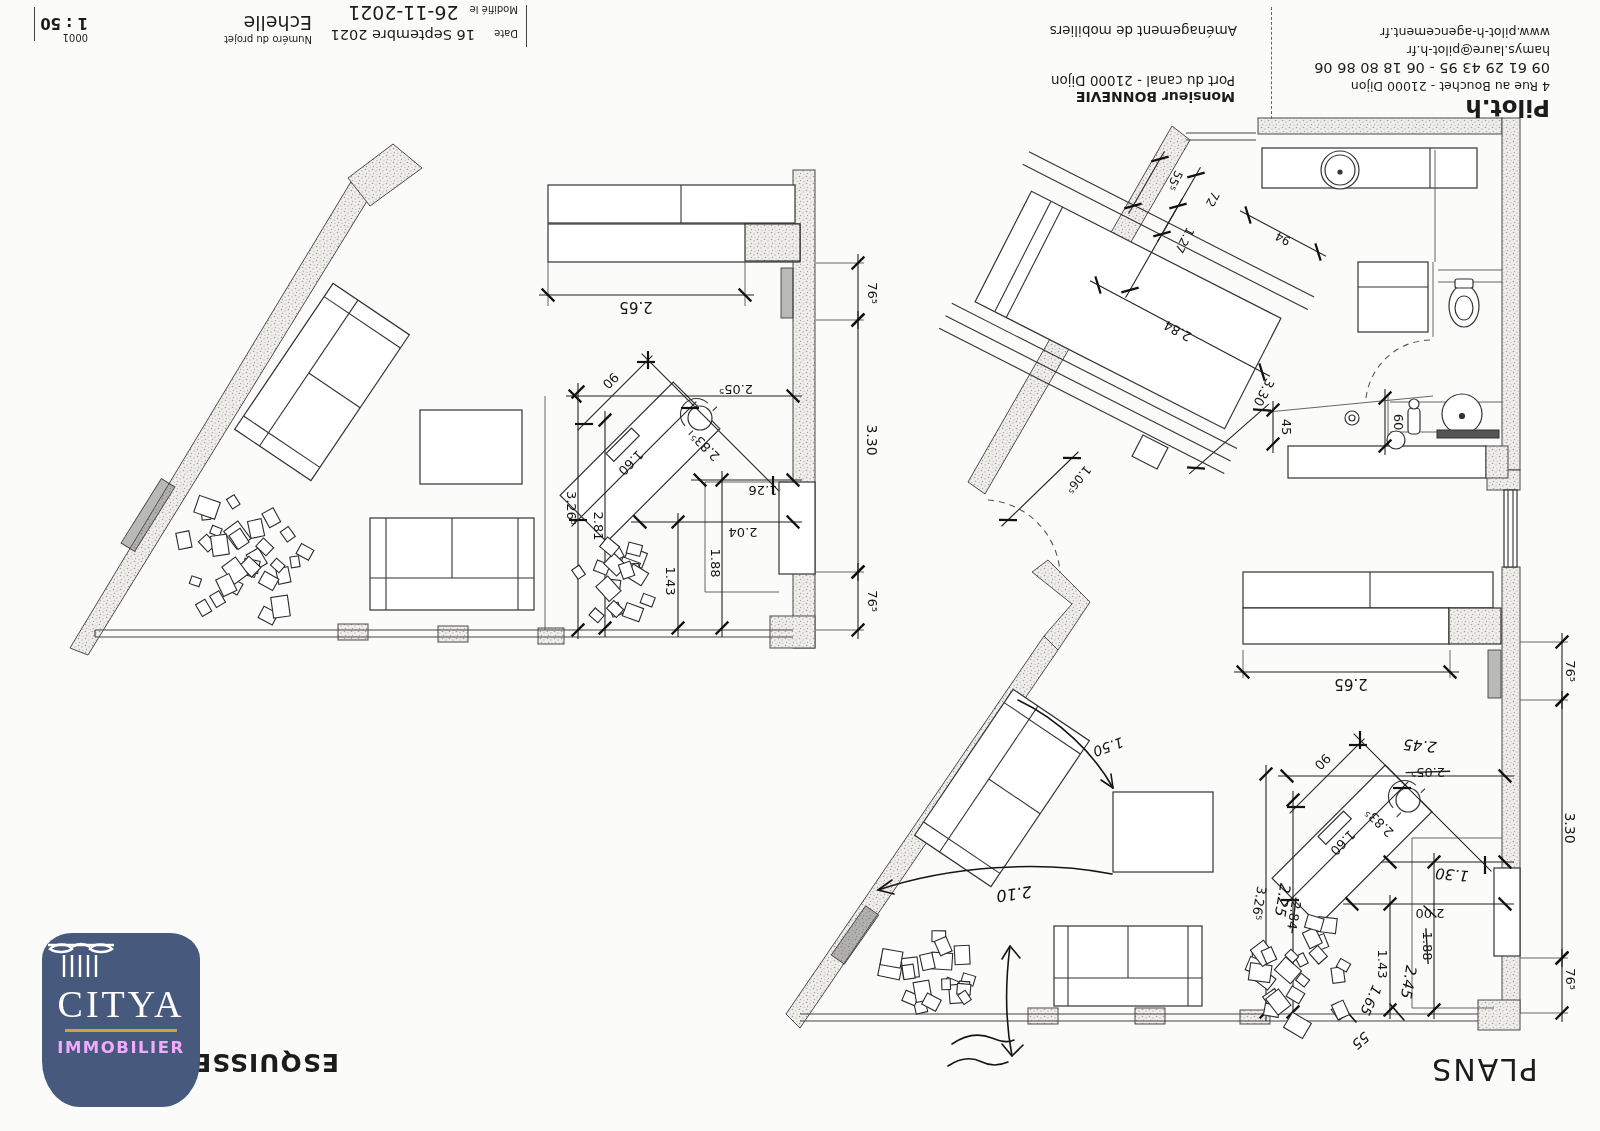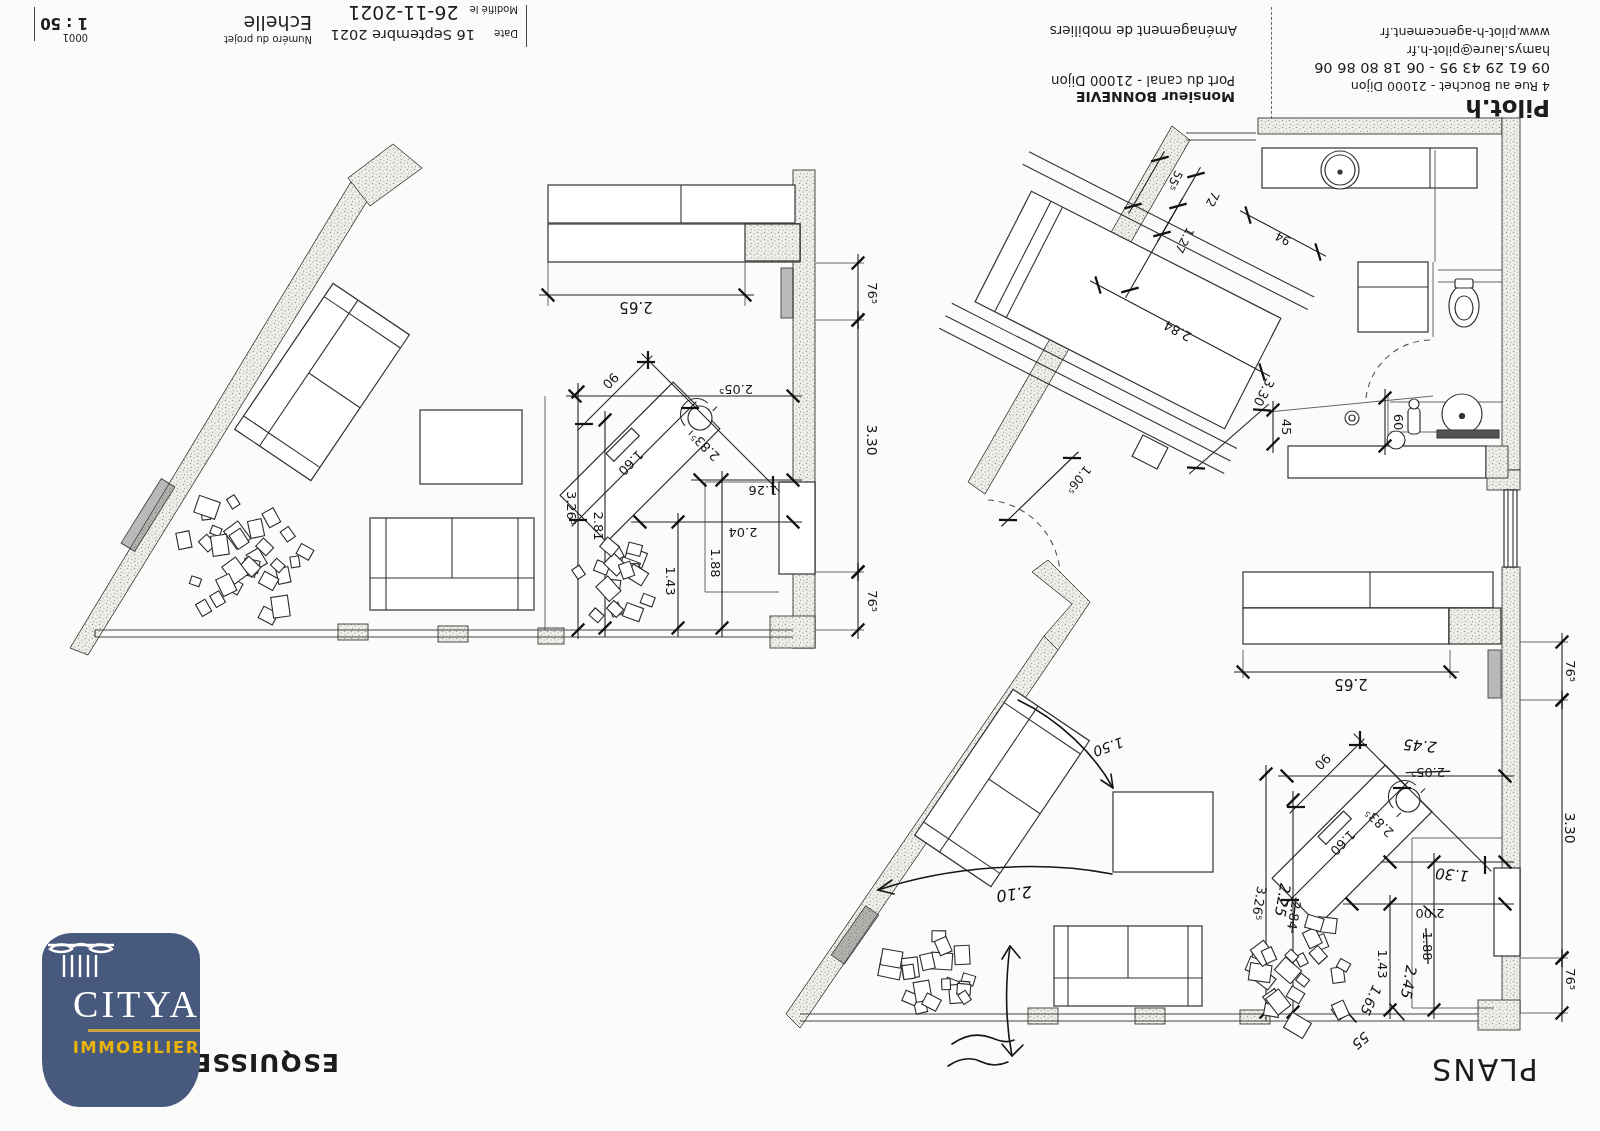--- a/index.html
+++ b/index.html
@@ -22,26 +22,26 @@
   .vline{position:absolute;width:0;border-left:1.5px solid #444;}
   .vline-dashed{position:absolute;width:0;border-left:1.5px dashed #666;}
   
   .sheet-label{position:absolute;text-align:center;}
   .esquisse{left:186px;top:1048px;width:160px;font-size:25px;font-weight:600;letter-spacing:1px;}
   .plannum{left:48px;top:1034px;width:170px;font-size:22px;font-weight:600;color:#c6c4c0;z-index:1;}
   .plans-title{left:1404px;top:1052px;width:160px;font-size:30px;letter-spacing:2px;font-weight:500;}
   
   .citya{position:absolute;left:42px;top:933px;width:158px;height:174px;z-index:5;
          background:#47597c;border-radius:30px 30px 38px 38px / 26px 26px 46px 46px;
-         display:flex;flex-direction:column;align-items:flex-end;justify-content:center;}
+         display:flex;flex-direction:column;align-items:center;justify-content:center;}
   .citya-col{margin-top:2px;}
   .citya-brand{font-family:"Liberation Serif","DejaVu Serif",serif;color:#fff;font-size:38px;
                letter-spacing:3px;line-height:40px;}
   .citya-rule{width:112px;height:3px;background:#c9a53e;margin:5px 0 6px 0;}
-  .citya-sub{color:#eab308;font-size:16.5px;font-weight:bold;letter-spacing:1.5px;}
+  .citya-sub{color:#f0abfc;font-size:16.5px;font-weight:bold;letter-spacing:1.5px;}
   
   svg{position:absolute;left:0;top:0;}
   .wall{fill:url(#stip);stroke:#4a4a4a;stroke-width:1;}
   .furn{fill:#ffffff;stroke:#333;stroke-width:1.2;}
   .furn line, .furn path{fill:none;stroke:#333;stroke-width:1.1;}
   .thin{fill:none;stroke:#555;stroke-width:0.9;}
   .wline{fill:none;stroke:#444;stroke-width:1.2;}
   .dash{fill:none;stroke:#555;stroke-width:1.1;stroke-dasharray:6 5;}
   .dark{fill:#555;stroke:#333;}
   .coilrect{fill:url(#coil);stroke:#444;stroke-width:0.9;}

